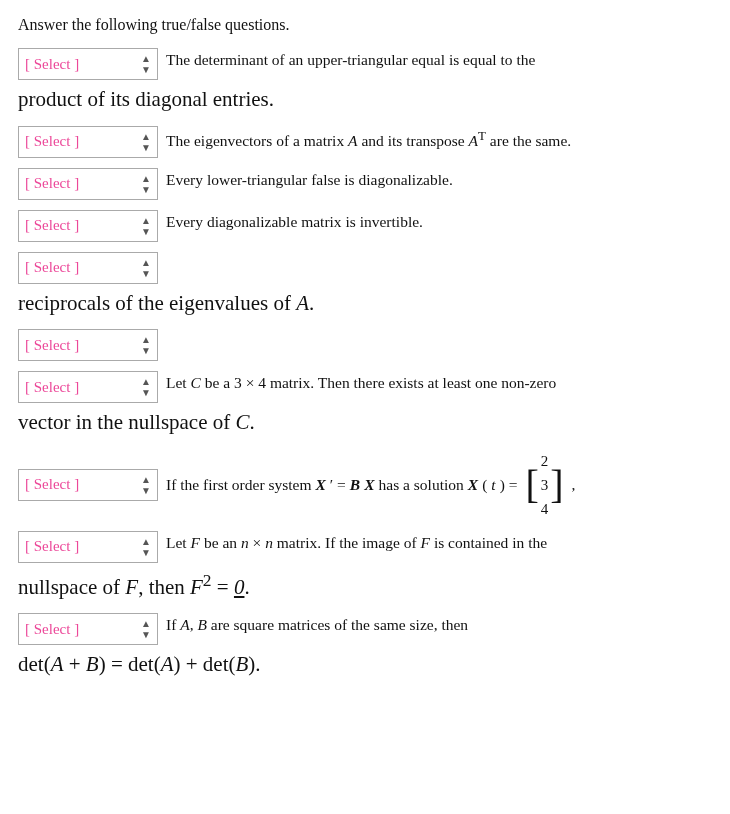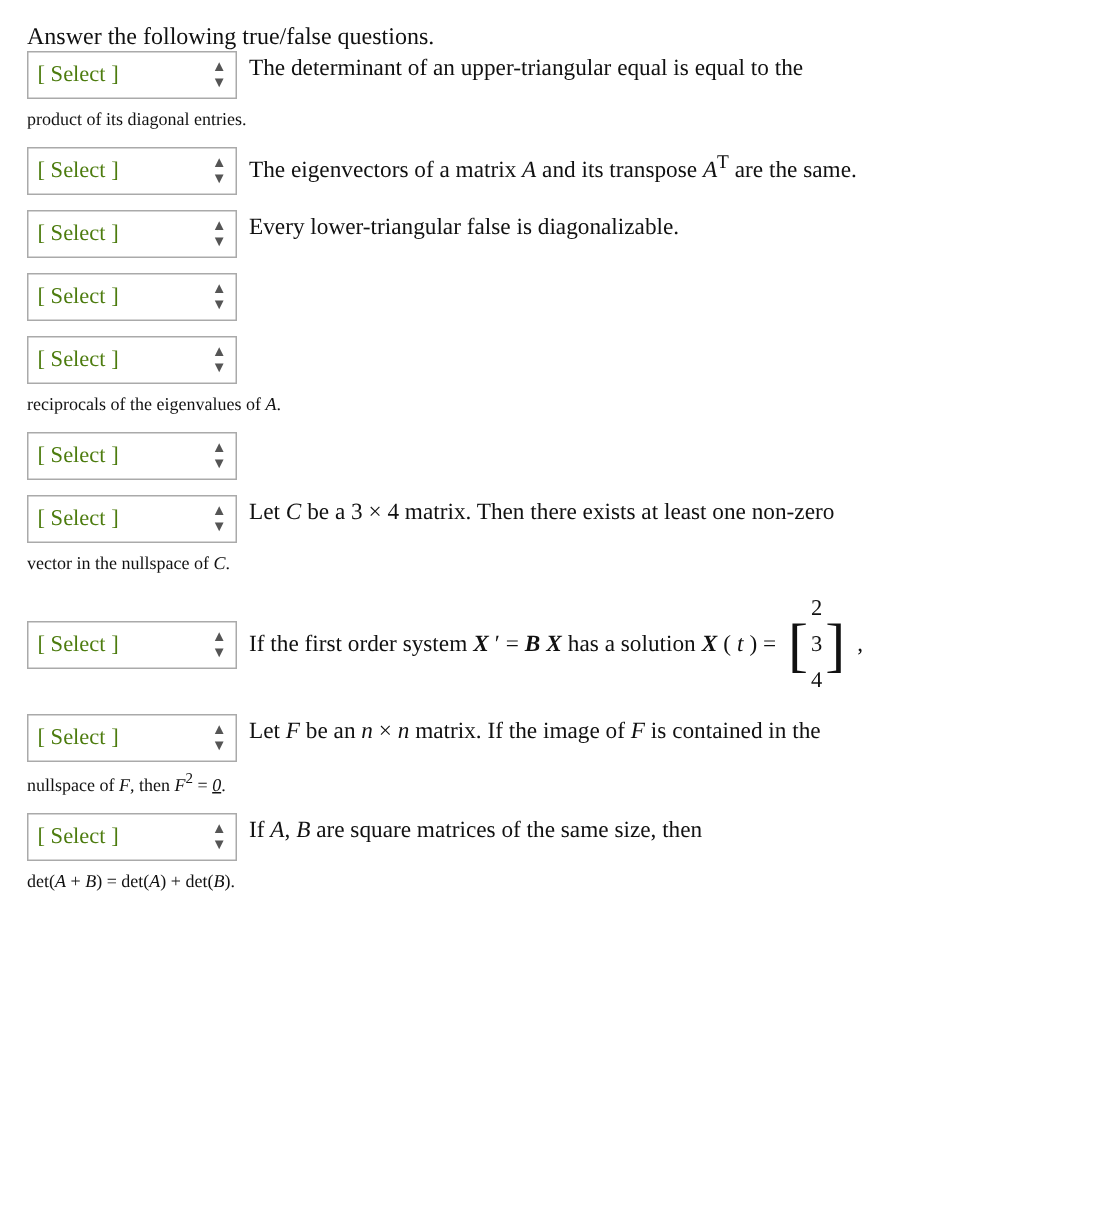--- a/index.html
+++ b/index.html
@@ -7,20 +7,21 @@
       font-family: Georgia, 'Times New Roman', serif;
       font-size: 16px;
       background: #fff;
       color: #111;
       padding: 16px 18px;
       width: 730px;
       min-height: 814px;
     }
     .intro {
       font-size: 16px;
+      margin-bottom: 14px;
     }
     .question-block {
       margin-bottom: 10px;
     }
     .question-inline {
       display: flex;
       align-items: flex-start;
       flex-wrap: nowrap;
       margin-bottom: 4px;
     }
@@ -31,21 +32,21 @@
       background: #fff;
       min-width: 140px;
       height: 32px;
       padding: 0 6px;
       margin-right: 8px;
       flex-shrink: 0;
       position: relative;
     }
     .select-label {
       font-size: 15px;
-      color: #4d7c0f;
+      color: #ec4899;
       flex: 1;
     }
     .select-arrows {
       display: flex;
       flex-direction: column;
       align-items: center;
       justify-content: center;
       margin-left: 6px;
       font-size: 10px;
       color: #555;
@@ -54,21 +55,21 @@
     .select-arrows span {
       display: block;
       line-height: 1.1;
     }
     .question-text {
       font-size: 15.5px;
       line-height: 1.5;
       flex: 1;
     }
     .continuation {
-      font-size: 12px;
+      font-size: 21px;
       line-height: 1.5;
       margin-top: 2px;
       margin-bottom: 6px;
       padding-left: 0;
     }
     
     .matrix-container {
       display: inline-flex;
       align-items: center;
       vertical-align: middle;
@@ -151,20 +152,21 @@
 
 <div class="question-block">
   <div class="question-inline">
     <div class="select-wrapper">
       <span class="select-label">[ Select ]</span>
       <div class="select-arrows">
         <span>▲</span>
         <span>▼</span>
       </div>
     </div>
+    <span class="question-text">Every diagonalizable matrix is invertible.</span>
   </div>
 </div>
 
 <div class="question-block">
   <div class="question-inline">
     <div class="select-wrapper">
       <span class="select-label">[ Select ]</span>
       <div class="select-arrows">
         <span>▲</span>
         <span>▼</span>

